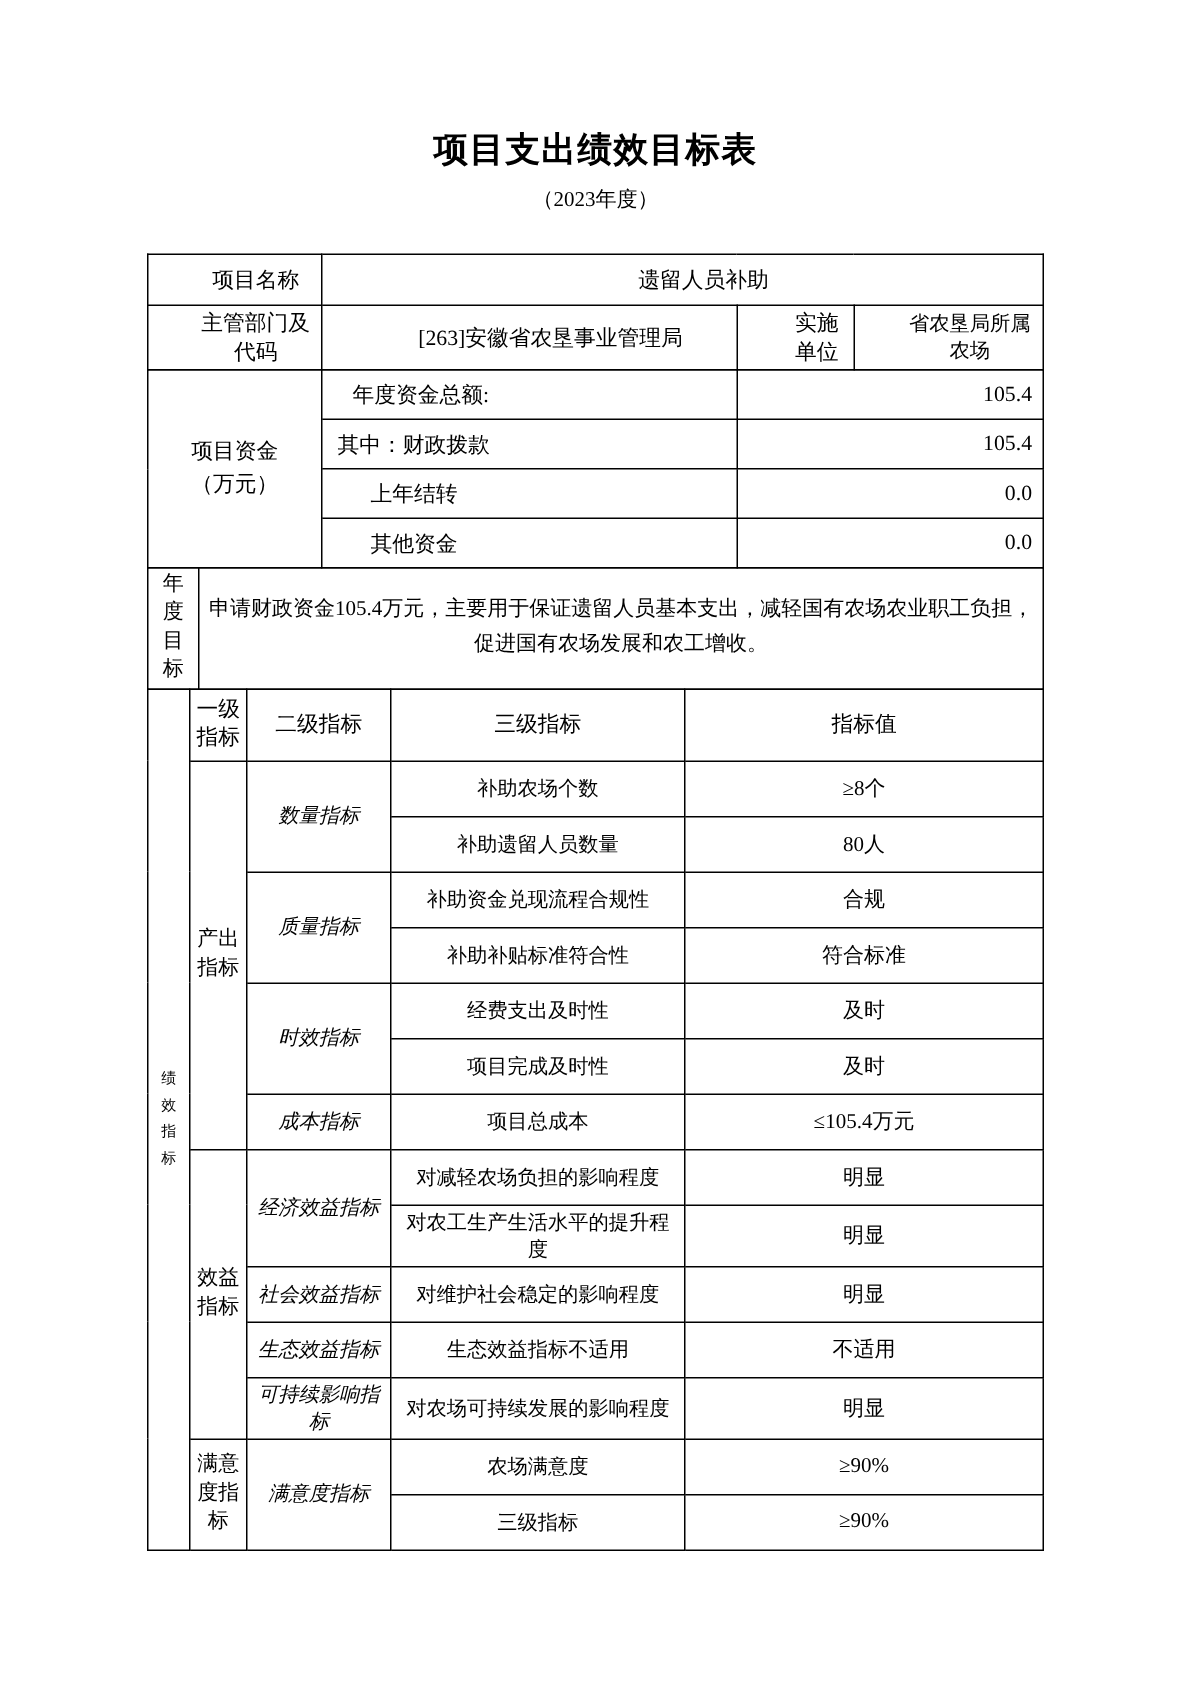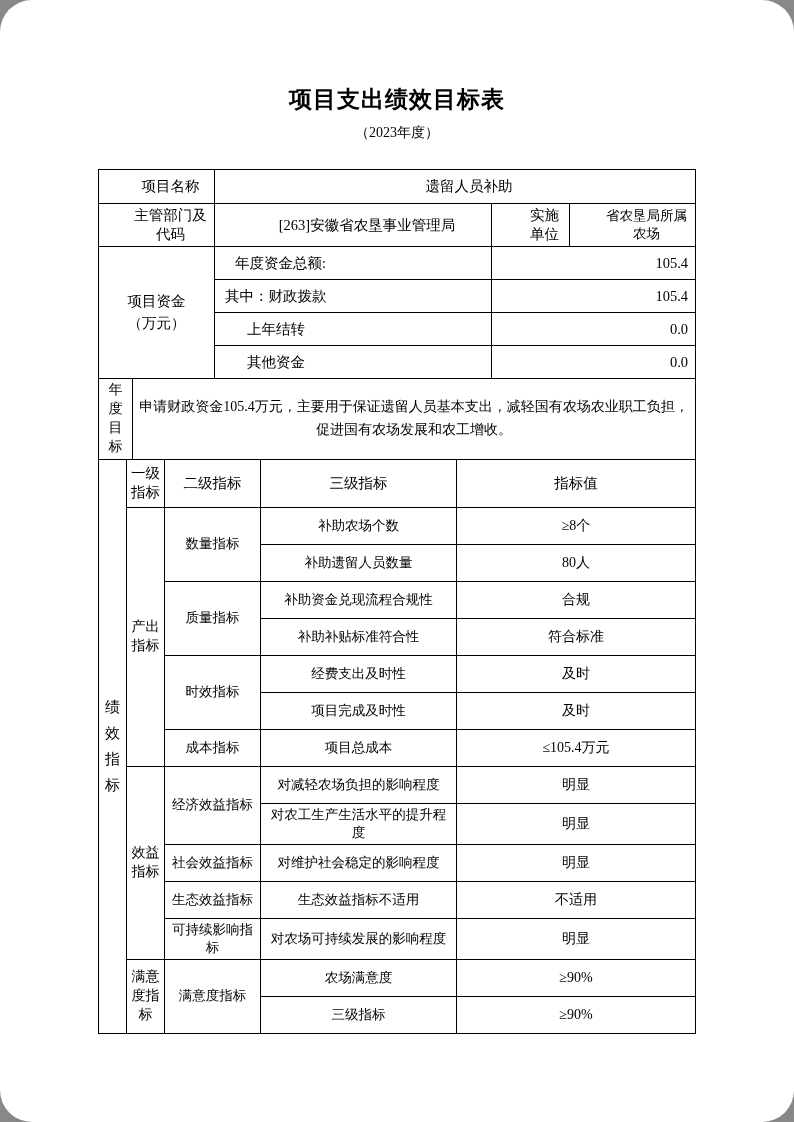--- a/index.html
+++ b/index.html
@@ -5,21 +5,20 @@
   html, body { margin: 0; padding: 0; background: #888; }
   #page {
     position: relative;
     width: 794px;
     height: 1122px;
     margin: 0 auto;
     background: #ffffff;
     font-family: "Liberation Serif", "DejaVu Serif", serif;
     color: #000;
     overflow: hidden;
-    border-radius: 32px;
   }
   .doc-title {
     margin: 0;
     padding-top: 84px;
     text-align: center;
     font-size: 23px;
     font-weight: bold;
     letter-spacing: 1px;
   }
   .doc-subtitle {
@@ -61,26 +60,26 @@
     text-align: left;
     font-size: 14px;
     line-height: 1.6;
     padding: 4px 8px;
   }
   
   .ind-head th { height: 43px; font-size: 14.5px; line-height: 1.3; }
   .ind-row td { height: 32px; }
   .side-cell {
     padding: 0 2px;
-    font-size: 15px;
+    font-size: 10px;
     line-height: 1.75;
     word-break: break-all;
   }
   .l1-cell { font-size: 14px; line-height: 1.35; padding: 2px; word-break: break-all; }
-  .l2-cell { font-size: 13.5px; padding: 2px 1px; }
+  .l2-cell { font-size: 13.5px; padding: 2px 1px; font-style: italic; }
   .l3-cell { text-align: left; font-size: 13.5px; padding: 2px 2px 2px 6px; }
   .val-cell { font-size: 14px; }
 </style>
 </head>
 <body>
 
 <div id="page">
 
   <h1 class="doc-title">项目支出绩效目标表</h1>
   <div class="doc-subtitle">（2023年度）</div>

